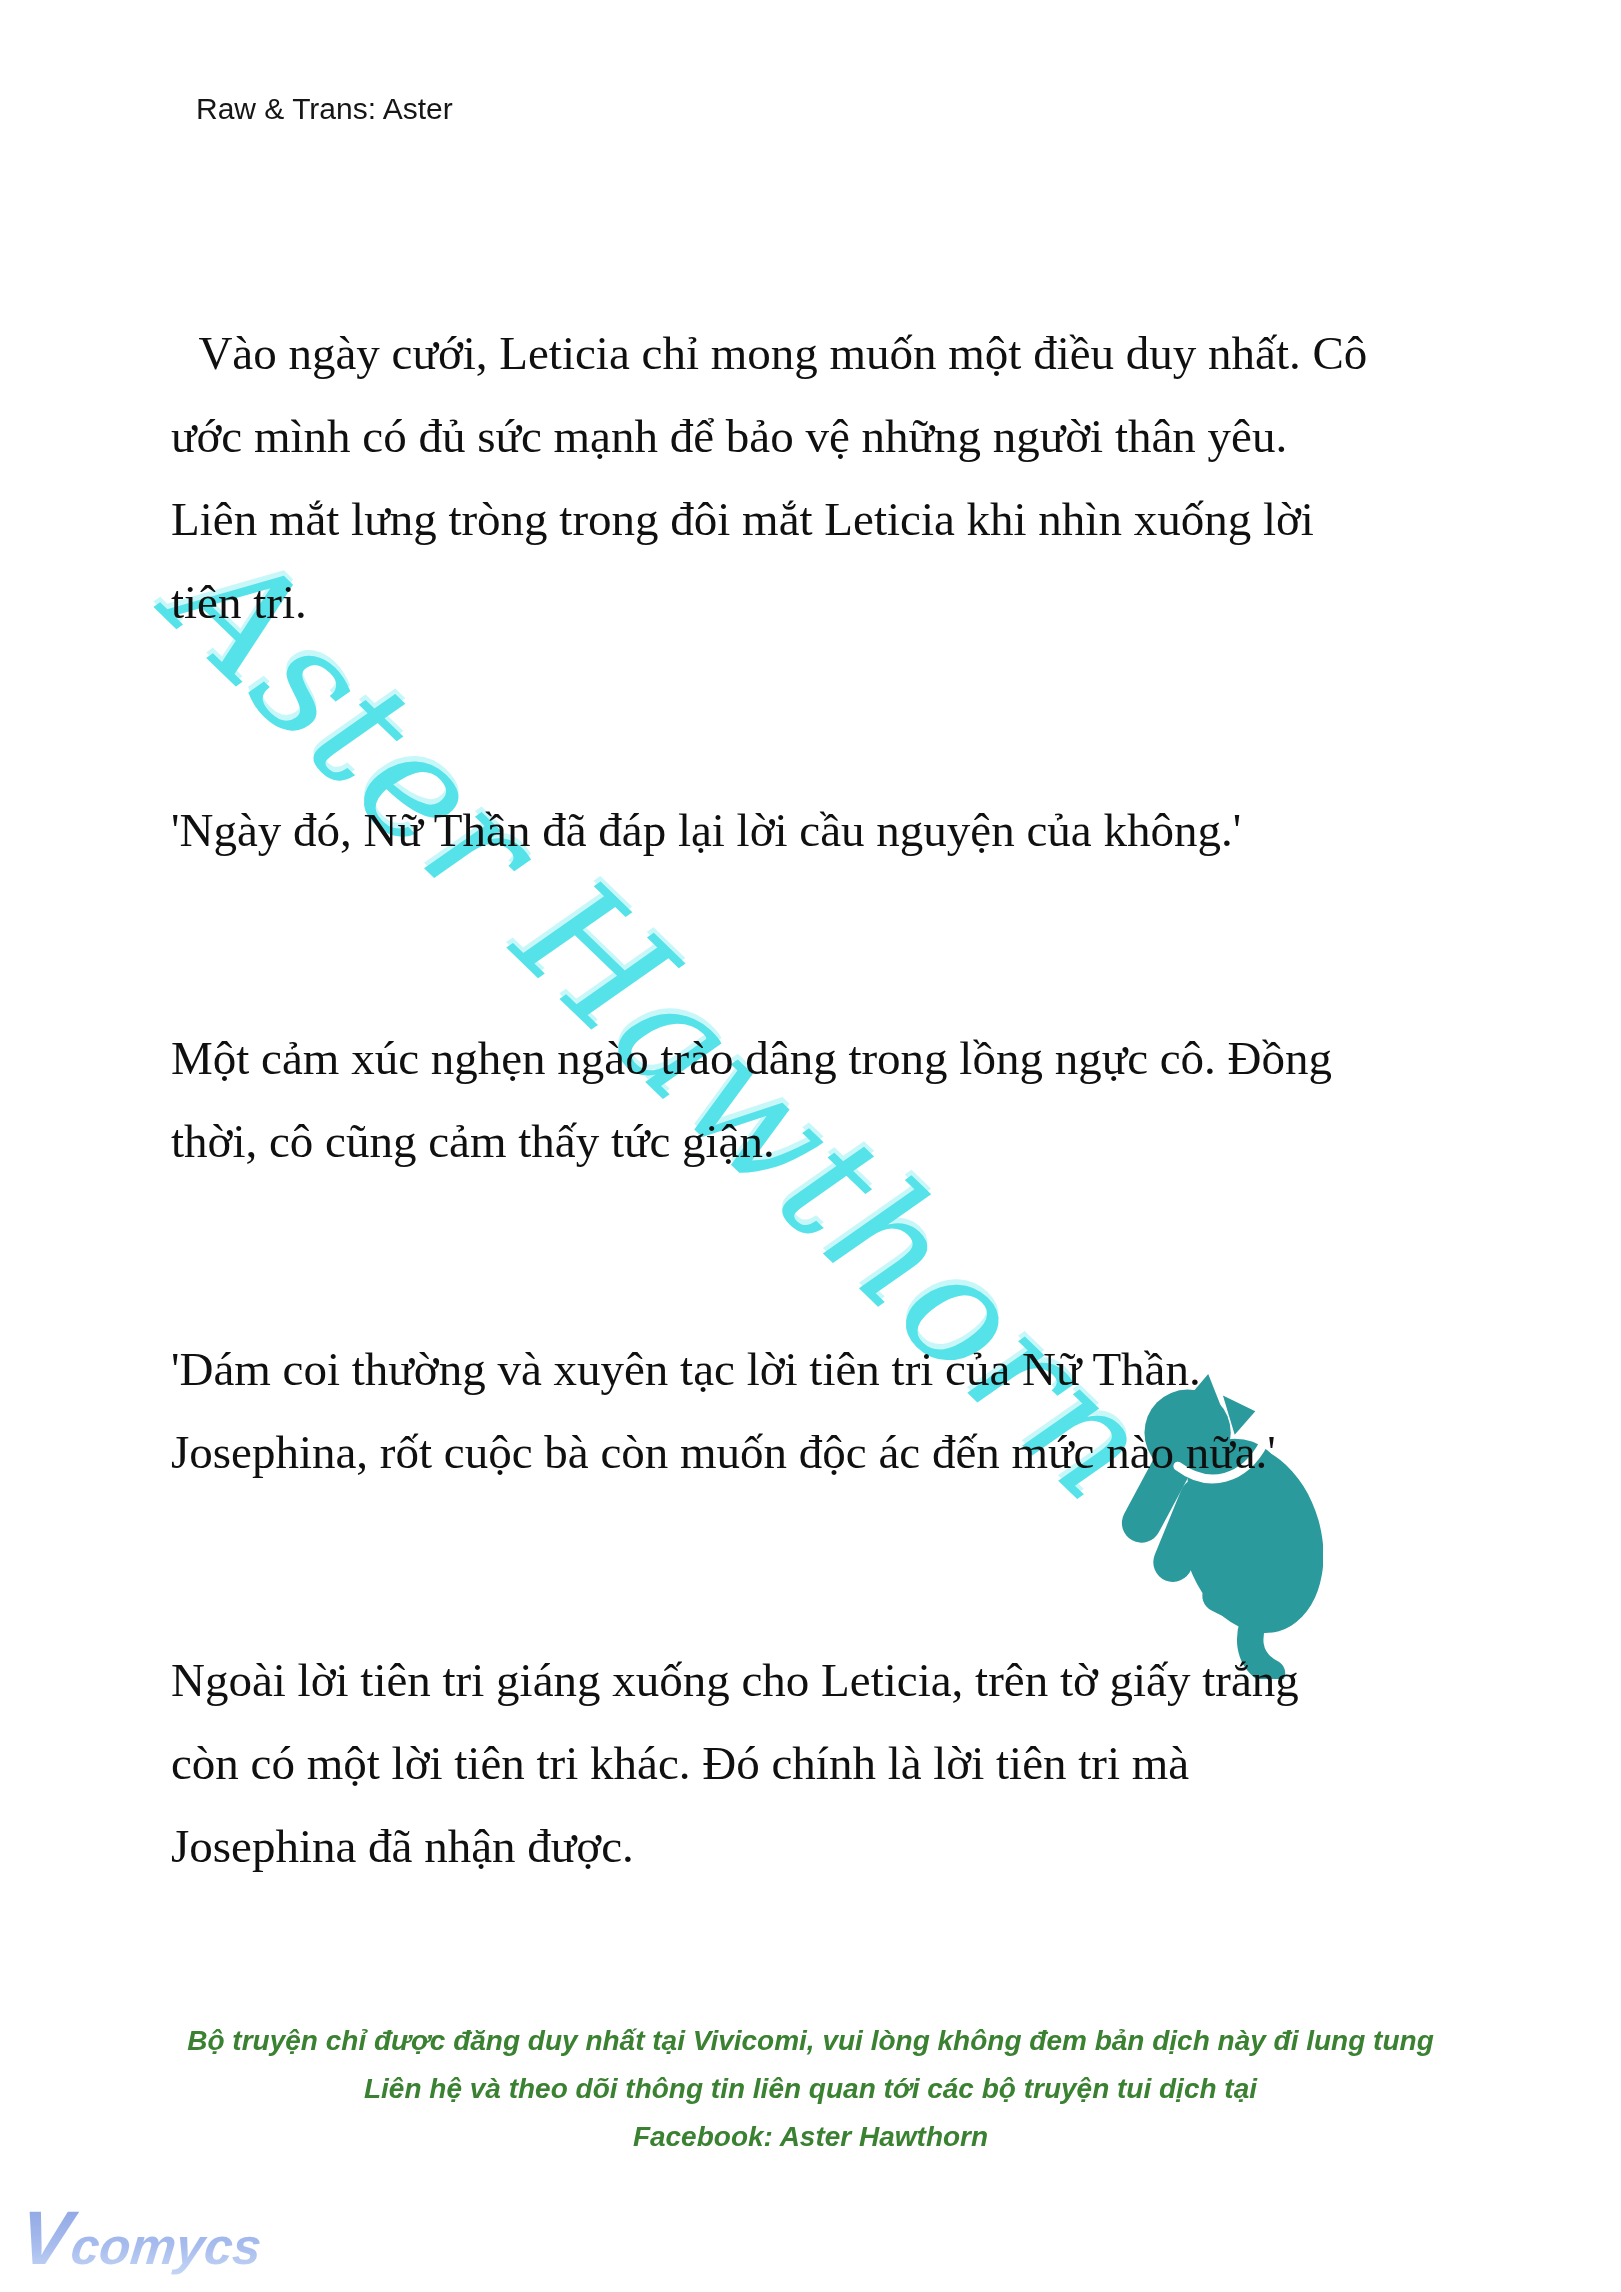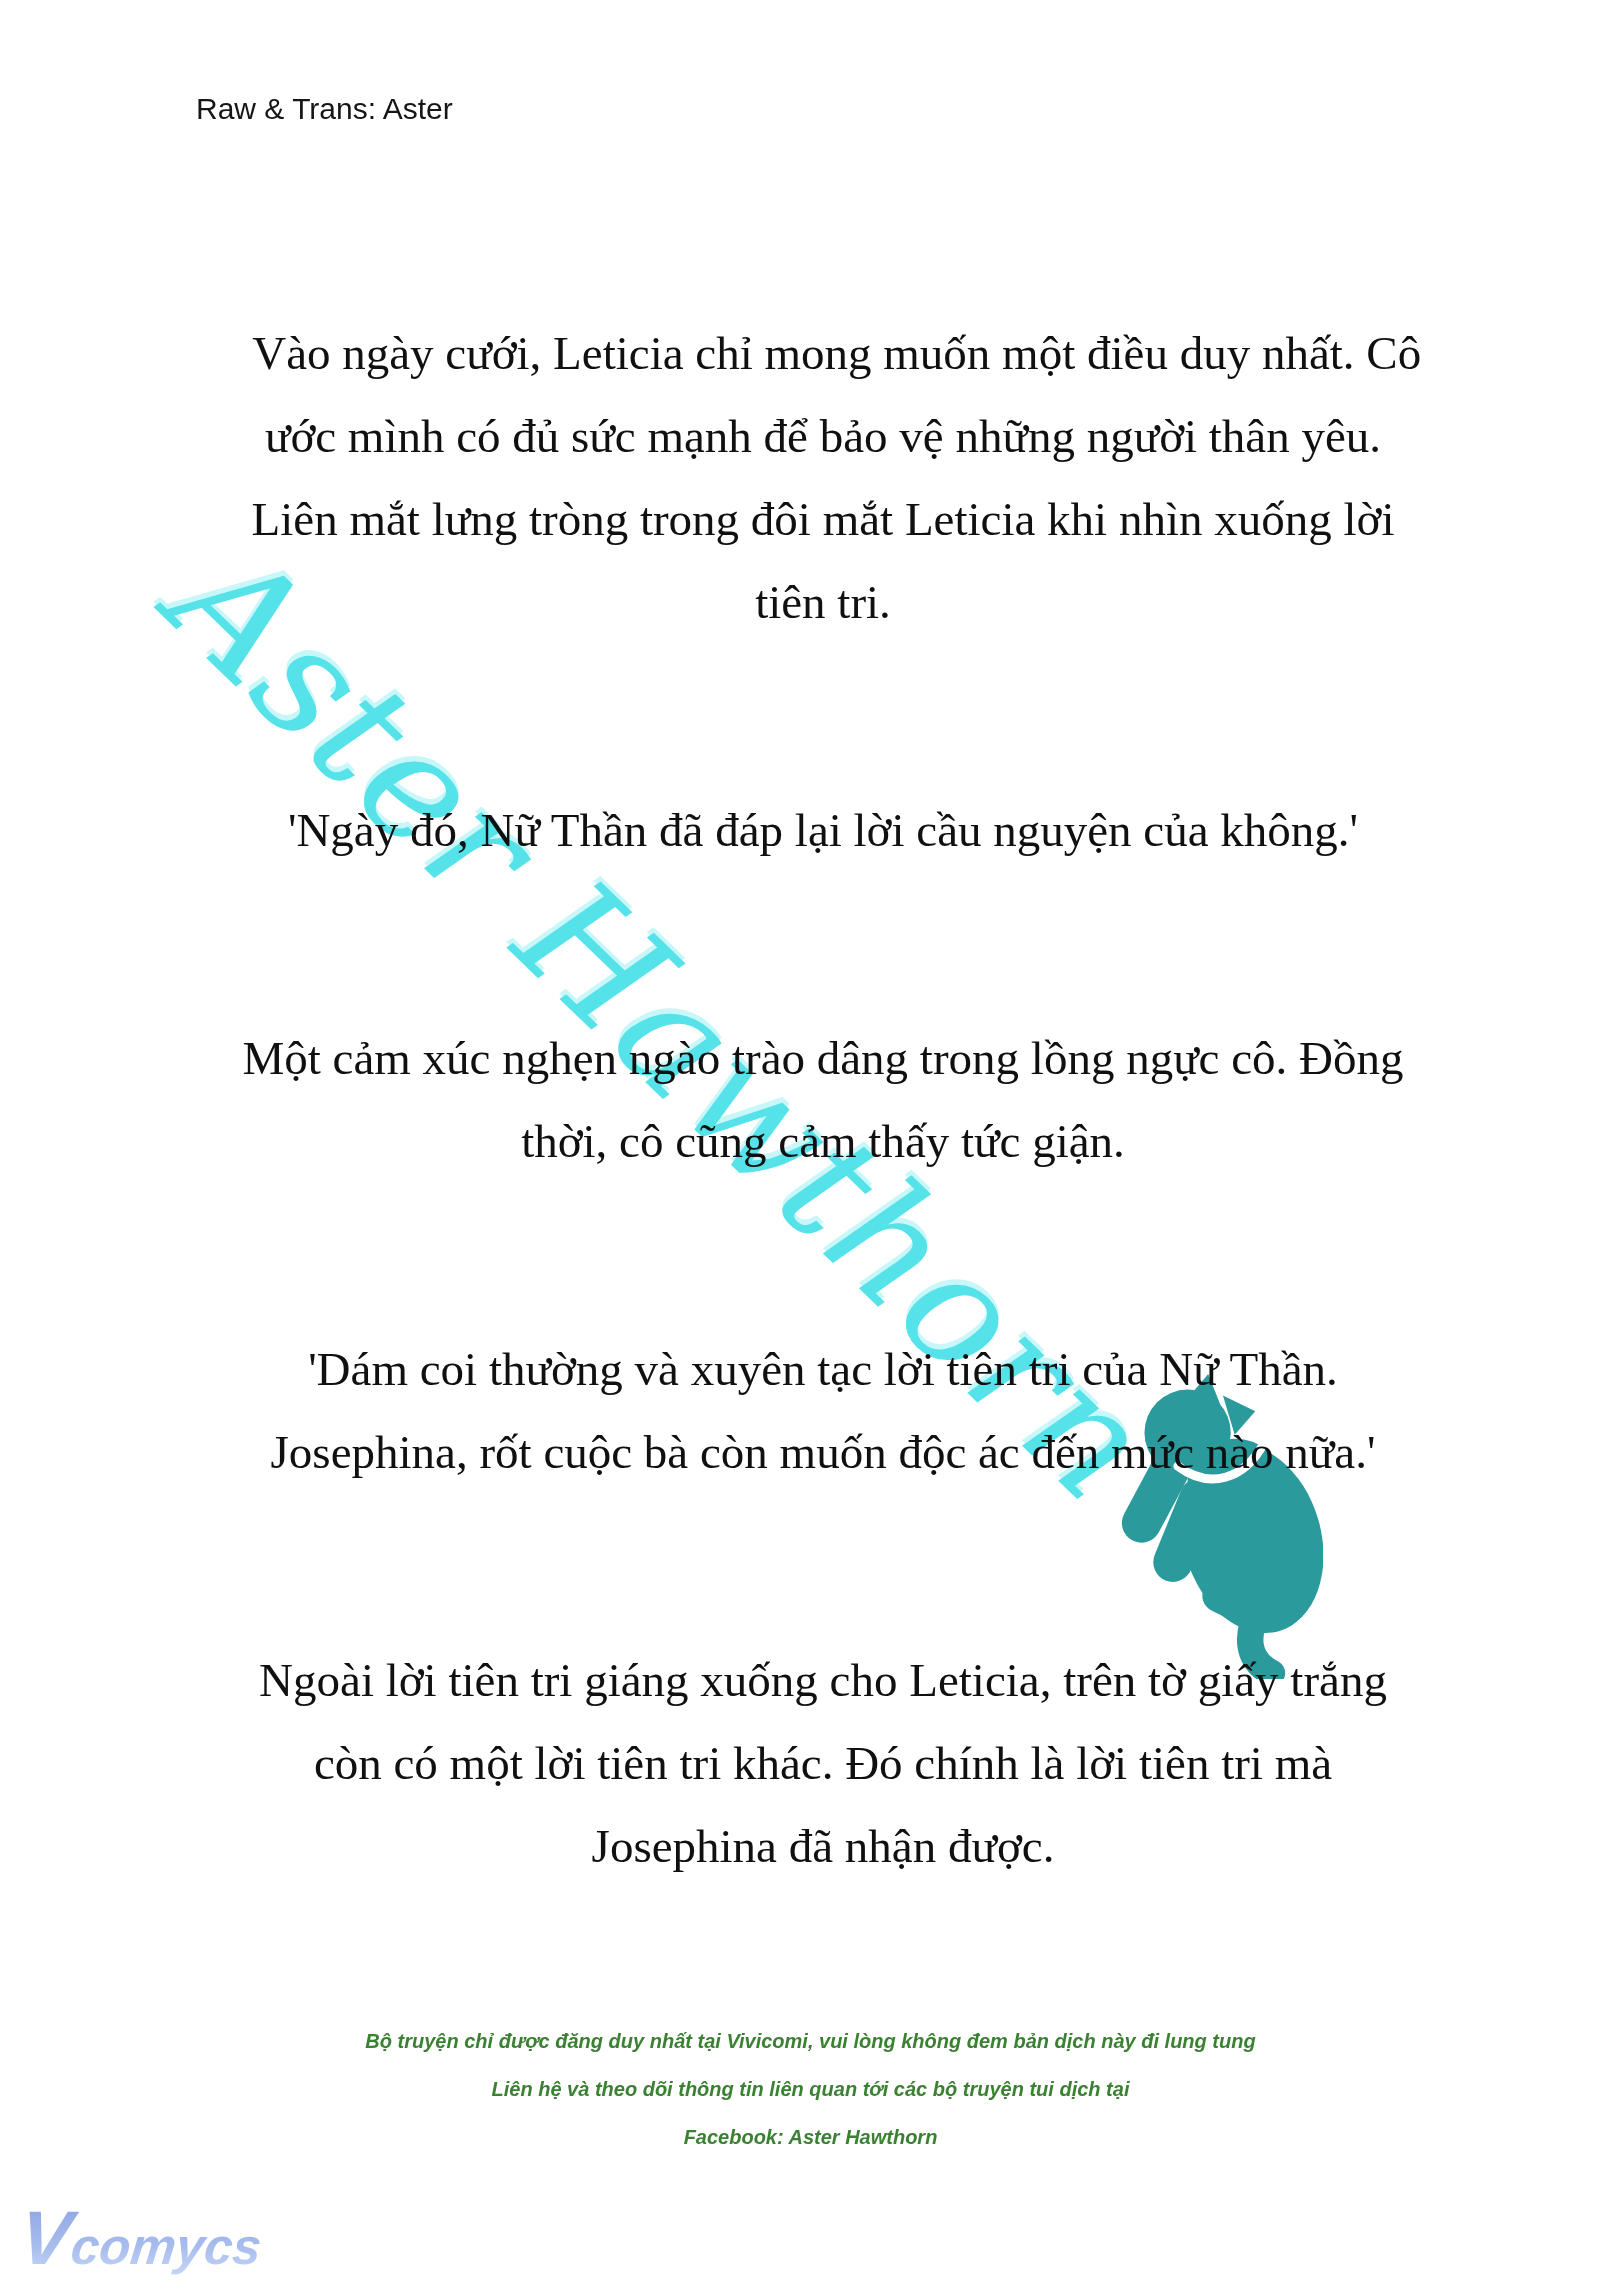--- a/index.html
+++ b/index.html
@@ -36,36 +36,35 @@
   .body-text{
     position:absolute;left:171px;top:312px;
     width:1304px;
     font-size:47px;color:#101010;
     z-index:2;
   }
   .para{margin:0 0 145px 0;}
   .line{
     line-height:83px;height:83px;
     white-space:nowrap;
-    text-align:center;
   }
   .line.indent{text-indent:27.4px;}
   
   .cat{
     position:absolute;left:1115px;top:1370px;
     width:208px;height:309px;
     z-index:1;
   }
   
   .footer{
     position:absolute;left:0;top:2017px;width:1621px;
     text-align:center;
     font-family:"Liberation Sans", sans-serif;
     font-weight:bold;font-style:italic;
-    font-size:20px;color:#3a8132;
+    font-size:28px;color:#3a8132;
     z-index:2;
   }
   .footer .f-line{line-height:48px;height:48px;white-space:nowrap;}
   
   .logo{
     position:absolute;left:19.6px;top:2199px;
     font-family:"Liberation Sans", sans-serif;
     font-weight:bold;font-style:italic;
     transform:skewX(-6deg);
     background:linear-gradient(180deg,#8ba3e2 0%,#a8bdee 55%,#cfe0f8 100%);

